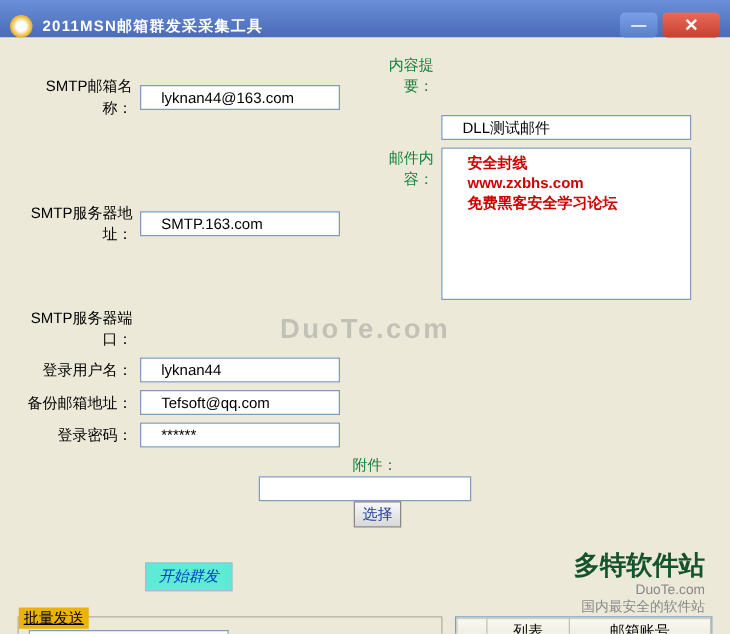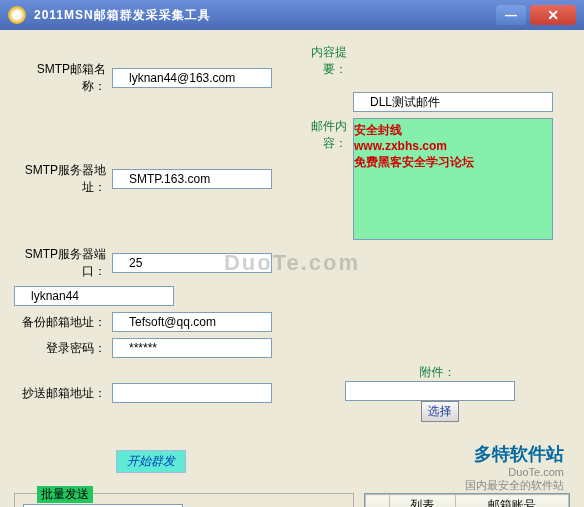--- a/index.html
+++ b/index.html
@@ -1,57 +1,57 @@
 <!DOCTYPE html>
 <html><head>
 <meta charset="utf-8">
 <style>
 * { box-sizing: border-box; margin: 0; padding: 0; font-family: "Microsoft YaHei", SimSun, Arial, sans-serif; font-size: 12px; }
 body { background: #e8e8e8; width: 584px; height: 507px; overflow: hidden; position: relative; }
 
-.titlebar { height: 30px; background: linear-gradient(#6a8fd8, #4a6bb8); display: flex; align-items: center; padding: 0 8px; color: #fff; font-weight: bold; }
+.titlebar { height: 30px; background: linear-gradient(#6a8fd8, #4a6bb8); display: flex; align-items: flex-end; padding: 0 8px; color: #fff; font-weight: bold; }
 .titlebar .icon { width: 18px; height: 18px; background: radial-gradient(circle, #fff 30%, #f0c040 60%, #c08020); border-radius: 50%; margin-right: 8px; }
 .titlebar .title { flex: 1; letter-spacing: 1px; }
 .titlebar .winbtn { height: 20px; margin-left: 4px; border-radius: 4px; display: flex; align-items: center; justify-content: center; font-weight: bold; cursor: pointer; }
 .min-btn { width: 30px; background: linear-gradient(#7aa0e8, #5880c8); }
 .close-btn { width: 46px; background: linear-gradient(#e86a5a, #c84030); font-size: 14px; }
 
 .form-area { padding: 14px 14px 6px 14px; background: #ece9d8; }
 .form-row { display: flex; align-items: center; margin-bottom: 6px; }
 .left-col { width: 275px; display: flex; align-items: center; }
 .right-col { flex: 1; display: flex; align-items: flex-start; }
 .lbl { width: 98px; text-align: right; padding-right: 6px; color: #000; }
 .lbl-r { width: 64px; text-align: right; padding-right: 6px; color: #15803d; }
 input[type=text], input[type=password] { border: 1px solid #7f9db9; background: #fff; height: 20px; padding: 1px 16px; }
 .inp-l { width: 160px; }
 .inp-summary { width: 200px; margin-top: 48px; }
 .inp-attach { width: 170px; }
 
-.content-box { width: 200px; height: 122px; border: 1px solid #7f9db9; background: #86efac; padding: 3px 0; line-height: 16px; }
+.content-box { width: 200px; height: 122px; border: 1px solid #7f9db9; background: #ffffff; padding: 3px 20px; line-height: 16px; }
 .content-box .red { color: #d00000; font-weight: bold; }
 
 .action-row { display: flex; align-items: center; padding: 4px 14px 8px 14px; background: #ece9d8; }
 .link-btn { color: #0040c0; background: #5eead4; border: 1px solid #a8b8d8; padding: 2px 10px; cursor: pointer; margin: 12px 4px; font-style: italic; }
 .select-btn { background: linear-gradient(#f8f8f8,#d8d8d8); border: 1px solid #888; padding: 1px 6px; margin-left: 20px; cursor: pointer; color: #2040a0; }
 
 .lower { display: flex; padding: 0 14px 14px 14px; background: #ece9d8; height: 242px; }
 .batch-panel { width: 340px; border: 1px solid #b0b0a0; position: relative; padding: 10px 8px 8px 8px; display: flex; }
-.batch-legend { position: absolute; top: -8px; left: 22px; background: #22c55e; padding: 0 4px; }
+.batch-legend { position: absolute; top: -8px; left: 0; background: #eab308; padding: 0 4px; text-decoration: underline; }
 .batch-list { width: 160px; height: 210px; border: 1px solid #7f9db9; background: #fff; }
 .batch-btns { flex: 1; display: flex; flex-direction: column; align-items: center; gap: 16px; padding: 10px 0 0 14px; }
 .batch-btns button { width: 110px; height: 26px; background: linear-gradient(#fefefe,#e0e0d0); border: 1px solid #888; cursor: pointer; }
 
 .table-panel { flex: 1; margin-left: 10px; border: 1px solid #7f9db9; background: #fff; overflow: auto; }
 .tbl { width: 100%; border-collapse: collapse; }
 .tbl th { background: linear-gradient(#f8f8f0,#e8e8d8); border: 1px solid #c0c0b0; padding: 2px 4px; text-align: center; font-weight: normal; height: 20px; margin-left: 40px; }
 .tbl td { border: 1px solid #d0d0c8; padding: 1px 4px; height: 18px; }
 .rownum { width: 24px; background: linear-gradient(#f8f8f0,#e8e8d8); text-align: center; border: 1px solid #c0c0b0; }
 
 .watermark { position: absolute; bottom: 14px; right: 20px; text-align: right; pointer-events: none; }
-.watermark .brand { color: #0369a1; font-size: 18px; font-weight: bold; }
+.watermark .brand { color: #14532d; font-size: 21px; font-weight: bold; }
 .watermark .sub { color: #888; font-size: 11px; }
 .wm-center { position: absolute; top: 250px; left: 50%; transform: translateX(-50%); color: rgba(120,120,120,.35); font-size: 22px; font-weight: bold; letter-spacing: 2px; pointer-events: none; }
 </style>
 </head>
 <body>
 
 <div class="titlebar">
   <div class="icon"></div>
   <div class="title">2011MSN邮箱群发采采集工具</div>
   <div class="winbtn min-btn">—</div>
@@ -82,49 +82,45 @@
         <div class="red">安全封线</div>
         <div class="red">www.zxbhs.com</div>
         <div class="red">免费黑客安全学习论坛</div>
       </div>
     </div>
   </div>
 
   <div class="form-row">
     <div class="left-col">
       <span class="lbl">SMTP服务器端口：</span>
-      <input type="text" class="inp-l" value="25" style="">
     </div>
   </div>
 
   <div class="form-row">
     <div class="left-col">
+      <span class="lbl">登录用户名：</span>
       <input type="text" class="inp-l" value="lyknan44" style="">
     </div>
   </div>
 
   <div class="form-row">
     <div class="left-col">
       <span class="lbl">备份邮箱地址：</span>
       <input type="text" class="inp-l" value="Tefsoft@qq.com" style="">
     </div>
   </div>
 
   <div class="form-row">
     <div class="left-col">
       <span class="lbl">登录密码：</span>
       <input type="text" class="inp-l" value="******" style="">
     </div>
   </div>
 
   <div class="form-row">
-    <div class="left-col">
-      <span class="lbl">抄送邮箱地址：</span>
-      <input type="text" class="inp-l" value="" style="">
-    </div>
     <div class="right-col" style="align-items:center;flex-direction:column;">
       <span class="lbl-r">附件：</span>
       <input type="text" class="inp-attach" value="" style="">
       <span class="select-btn">选择</span>
     </div>
   </div>
 </div>
 
 <div class="action-row">
   <span style="width:98px;"></span>

